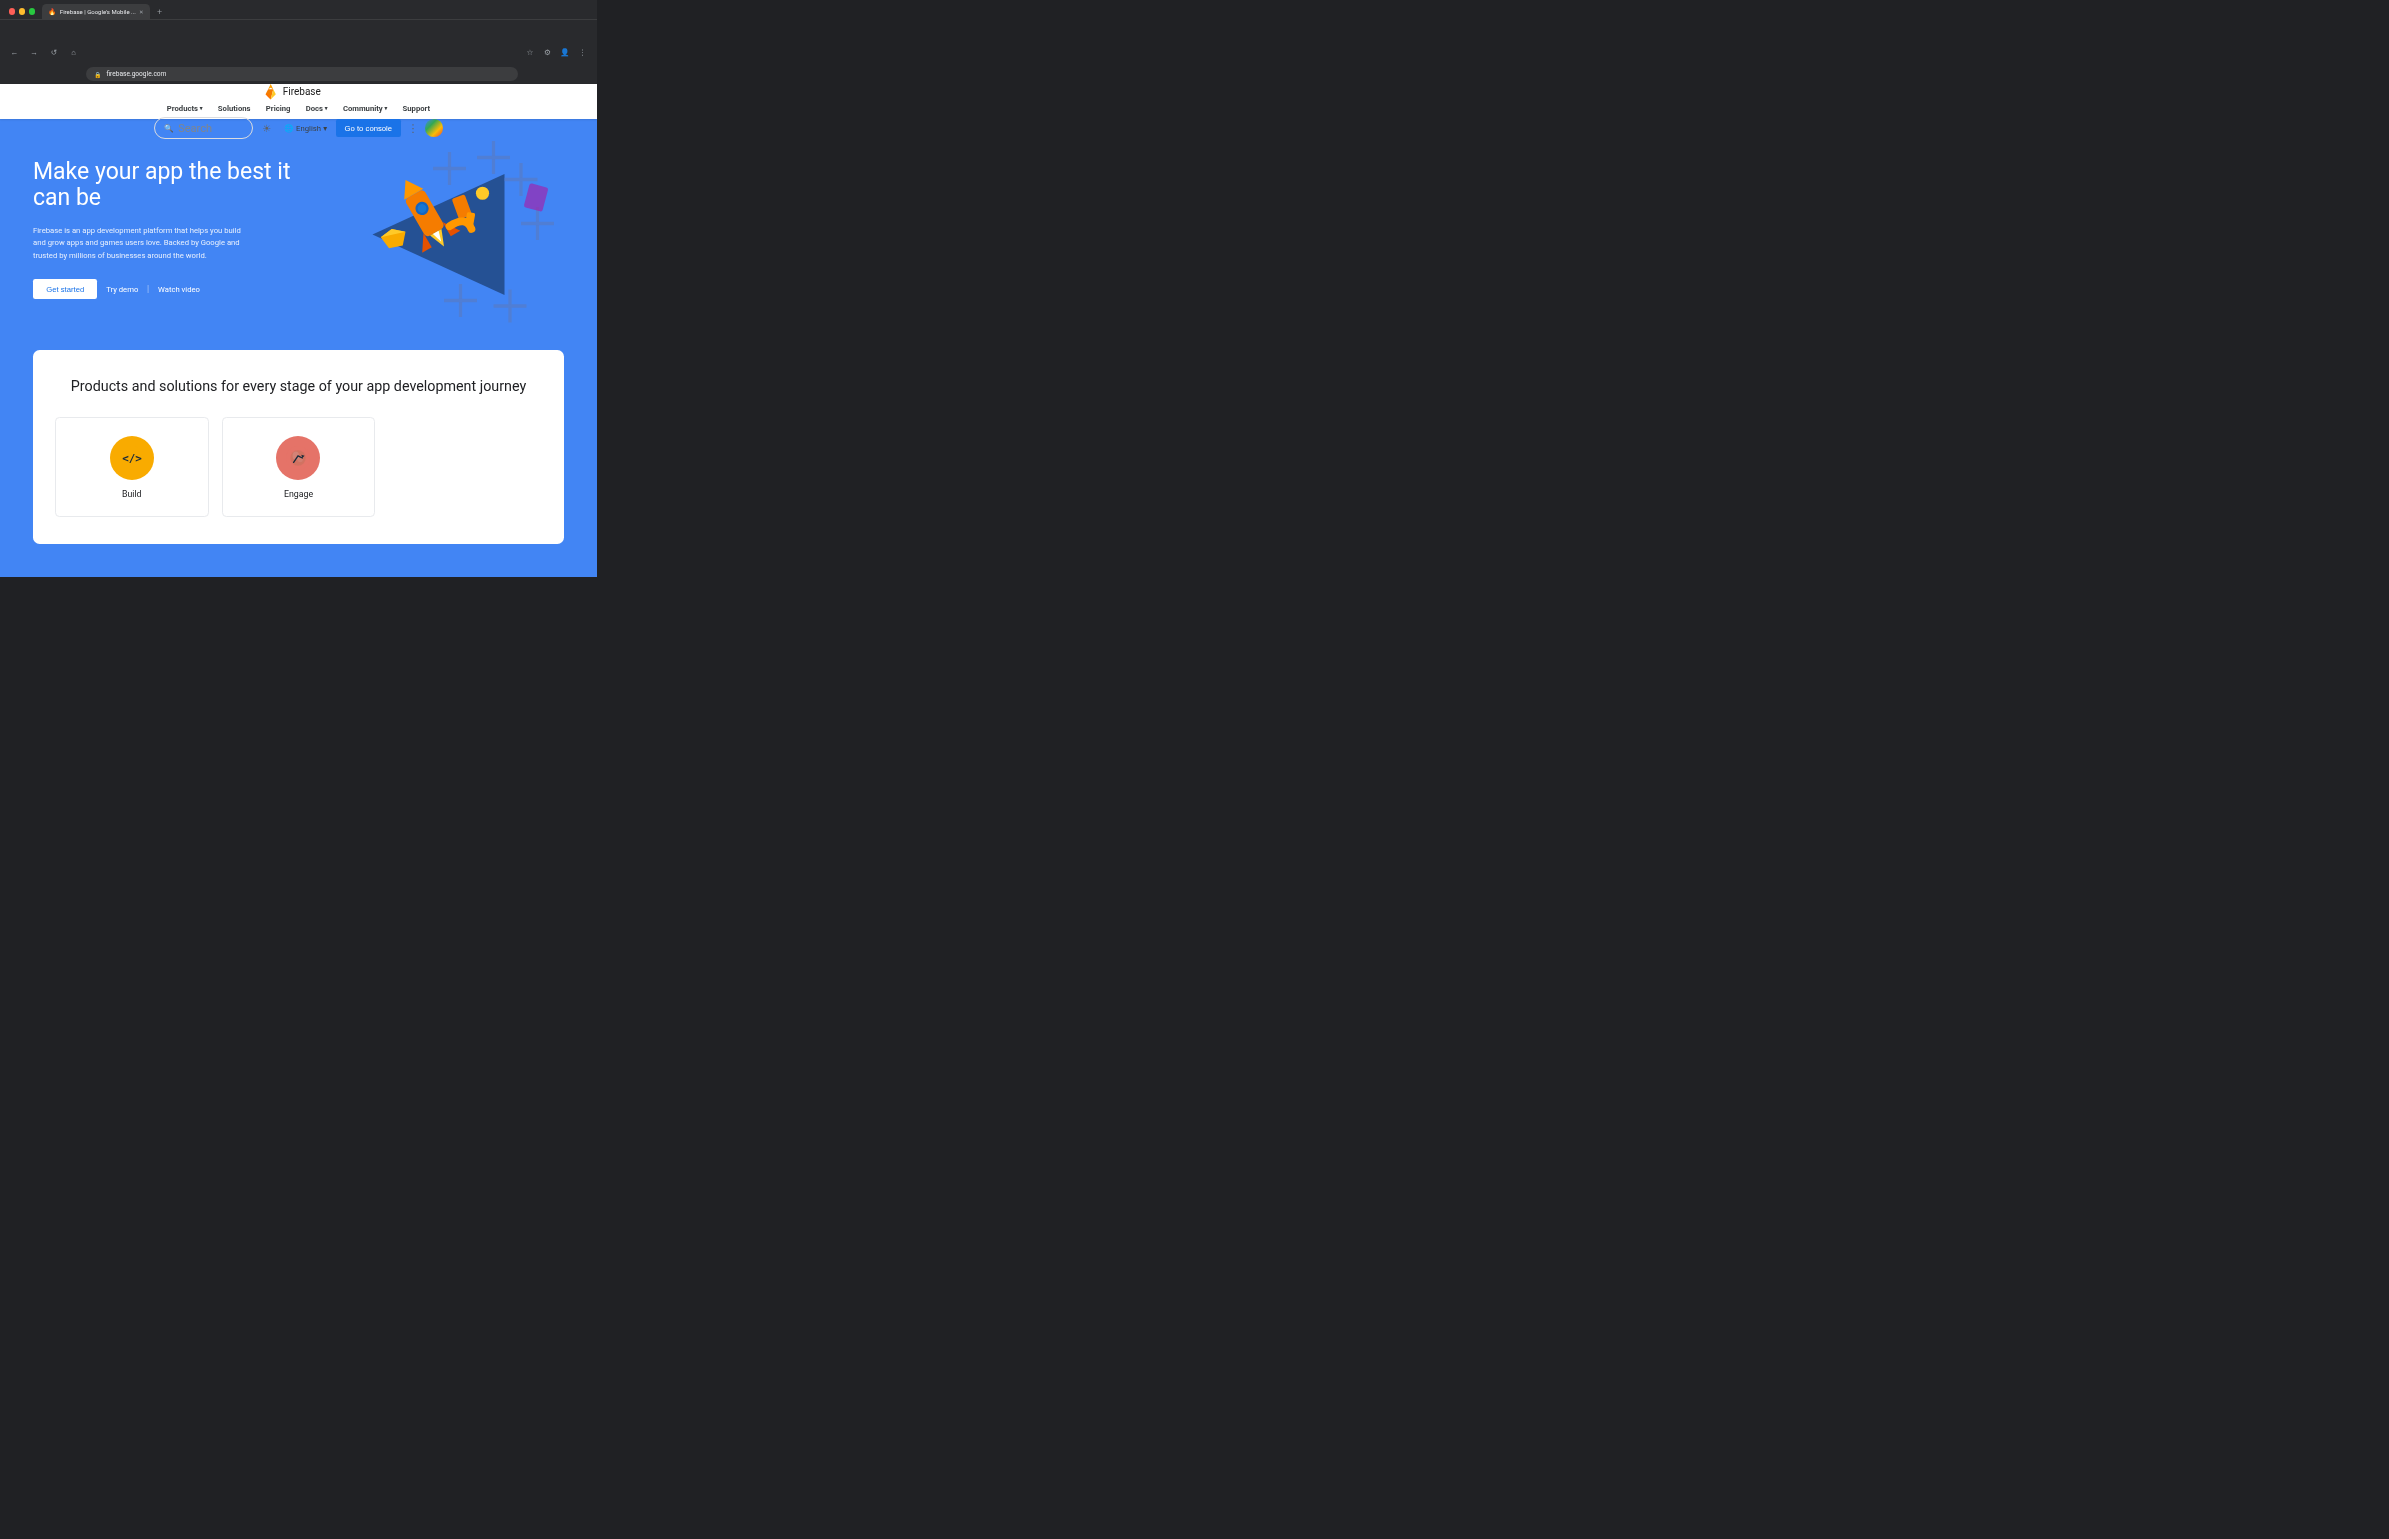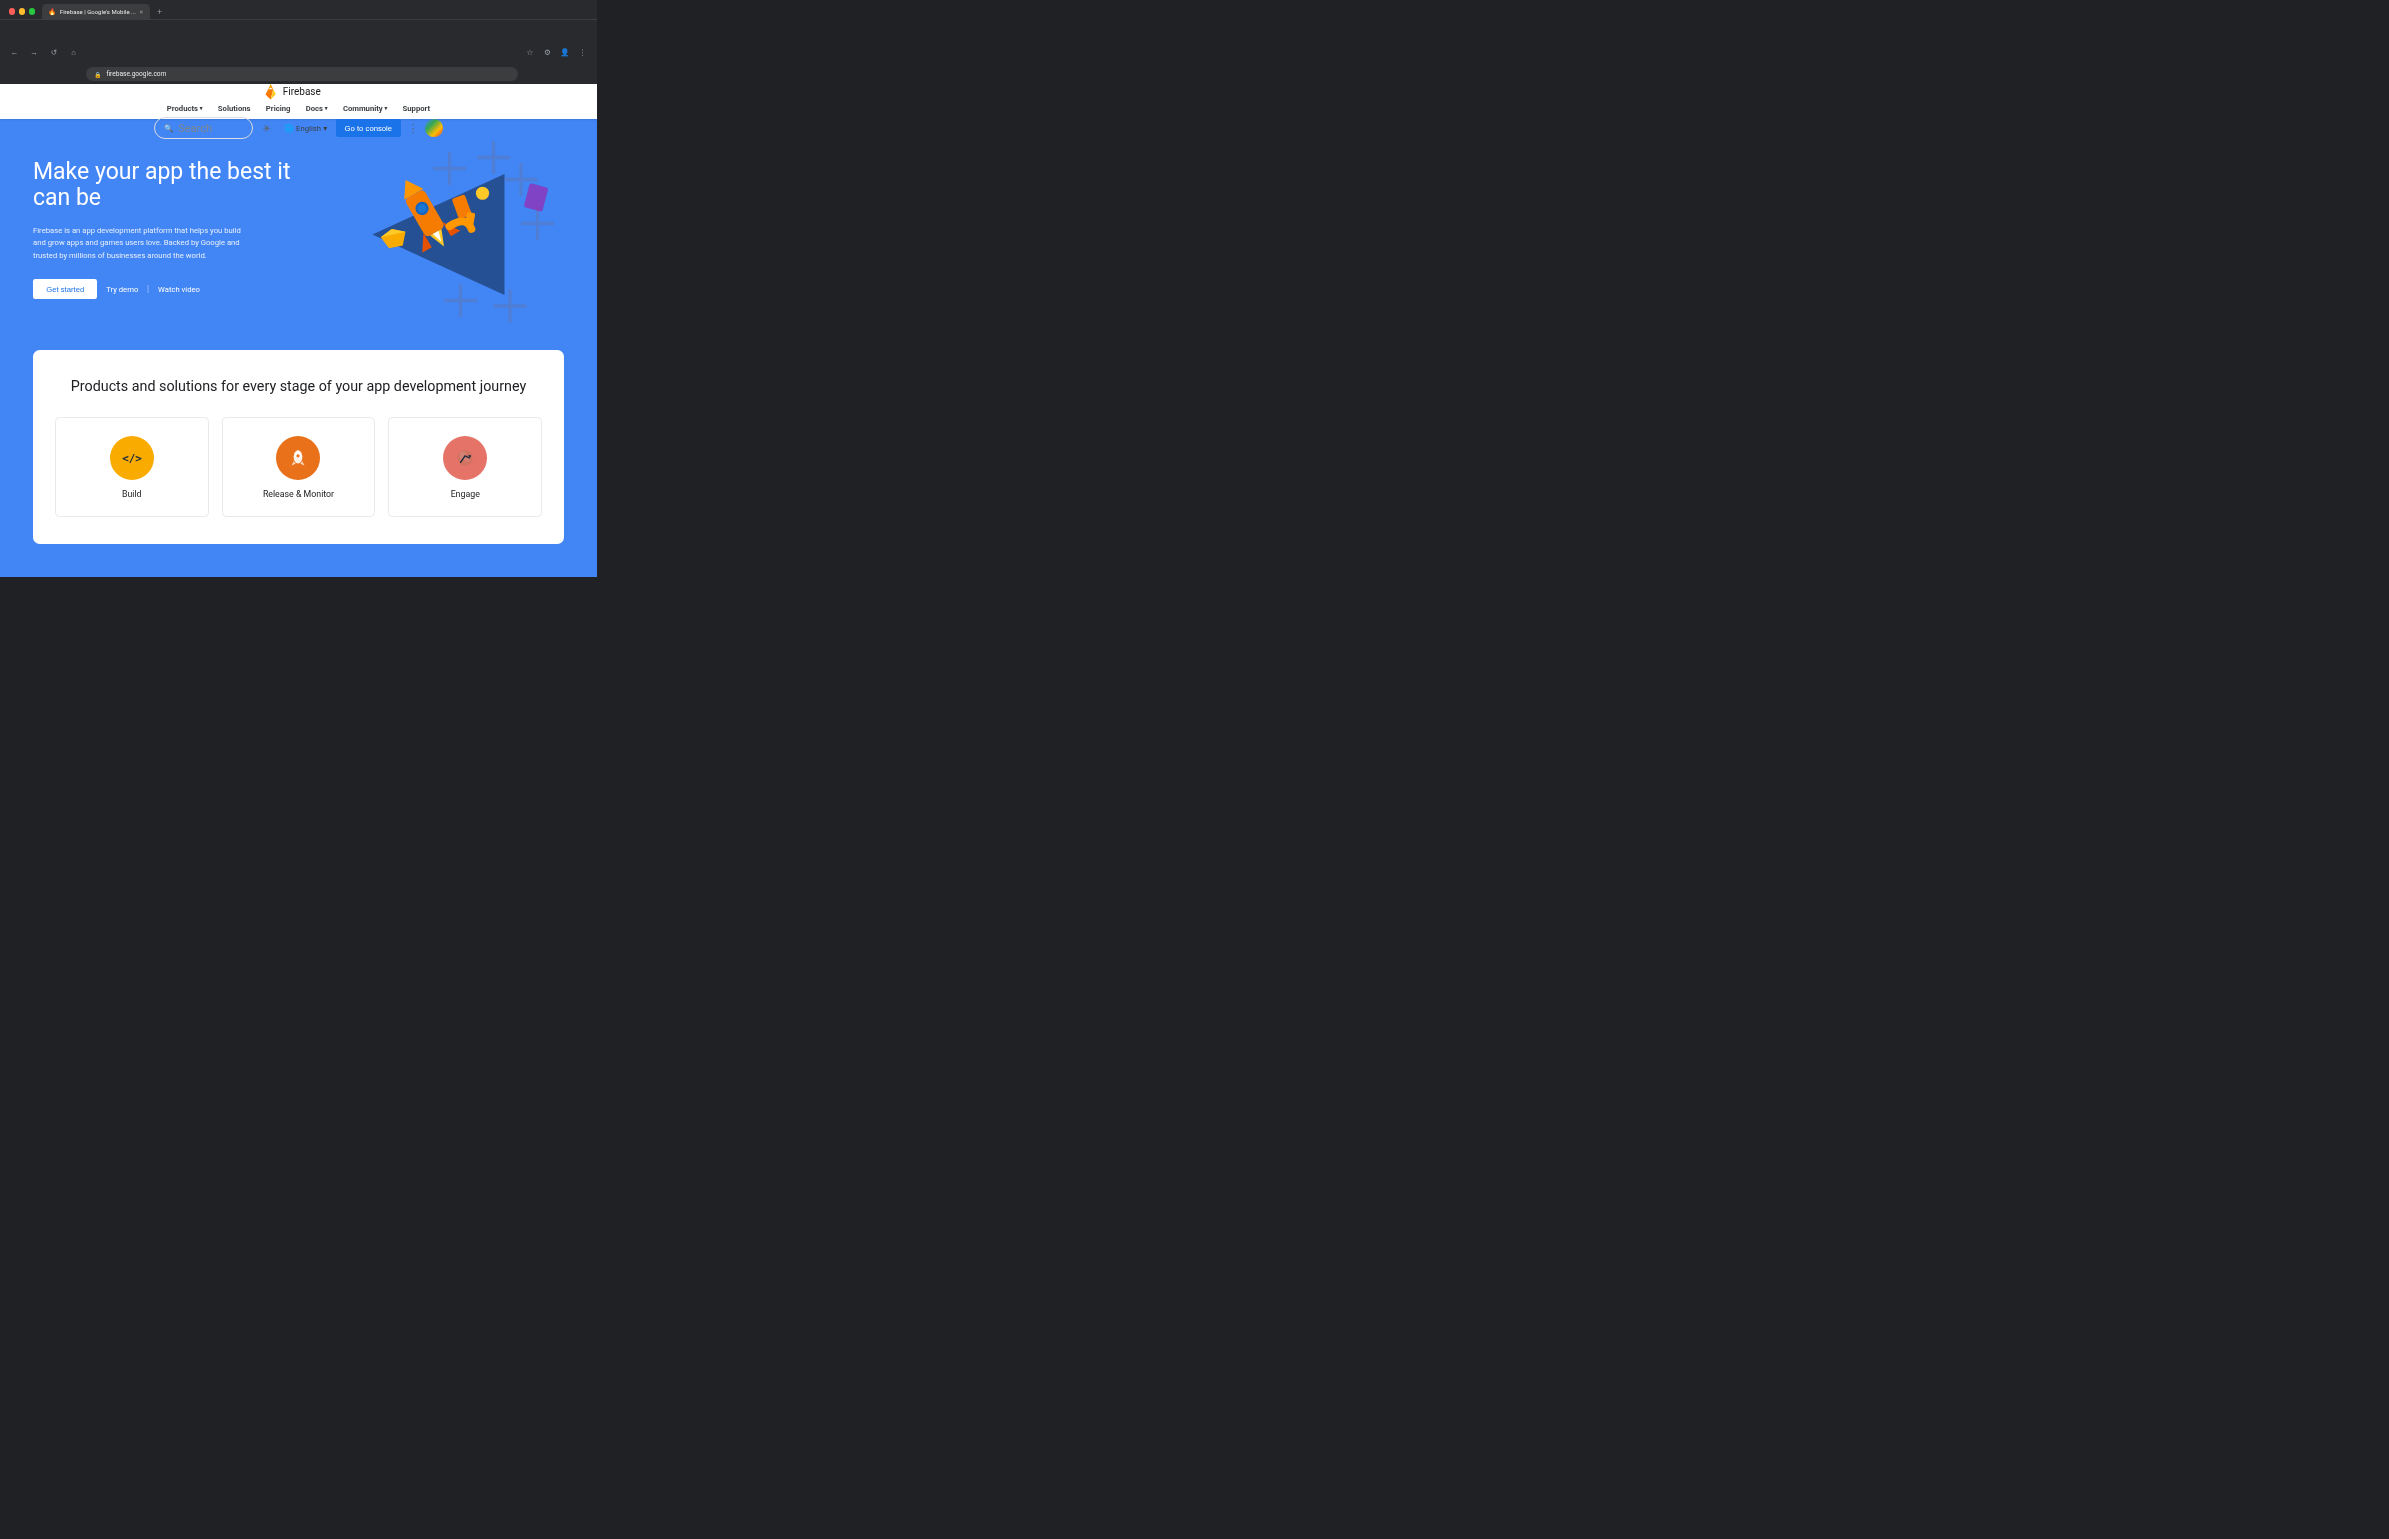--- a/index.html
+++ b/index.html
@@ -232,34 +232,20 @@
         <div class="product-item">
           <div class="product-icon product-icon-build">
             <svg width="24" height="24" viewBox="0 0 44 44" xmlns="http://www.w3.org/2000/svg" style="font-size:32px">
               <circle cx="22" cy="22" r="22" fill="#f9ab00"></circle>
               <text x="22" y="29" text-anchor="middle" font-size="20" fill="#1a2a3a" font-family="monospace" font-weight="bold">&lt;/&gt;</text>
             </svg>
           </div>
           <span class="product-label">Build</span>
         </div>
 
-        <div class="product-item">
-          <div class="product-icon product-icon-release">
-            <svg width="24" height="24" viewBox="0 0 44 44" xmlns="http://www.w3.org/2000/svg">
-              <circle cx="22" cy="22" r="22" fill="#e8711a"></circle>
-
-              <ellipse cx="22" cy="20" rx="8" ry="12" fill="white" opacity="0.9"></ellipse>
-              <polygon points="22,8 14,20 30,20" fill="white"></polygon>
-              <circle cx="22" cy="18" r="3" fill="#e8711a"></circle>
-              <polygon points="14,28 10,36 18,32" fill="white" opacity="0.7"></polygon>
-              <polygon points="30,28 34,36 26,32" fill="white" opacity="0.7"></polygon>
-            </svg>
-          </div>
-          <span class="product-label">Release &amp; Monitor</span>
-        </div>
 
         <div class="product-item">
           <div class="product-icon product-icon-engage">
             <svg width="24" height="24" viewBox="0 0 44 44" xmlns="http://www.w3.org/2000/svg">
               <circle cx="22" cy="22" r="22" fill="#e57368"></circle>
 
               <ellipse cx="22" cy="22" rx="14" ry="14" fill="#c5715e" opacity="0.6"></ellipse>
               <ellipse cx="18" cy="18" rx="6" ry="8" fill="#d4897f" opacity="0.7"></ellipse>
               <ellipse cx="26" cy="24" rx="5" ry="6" fill="#d4897f" opacity="0.5"></ellipse>
 

